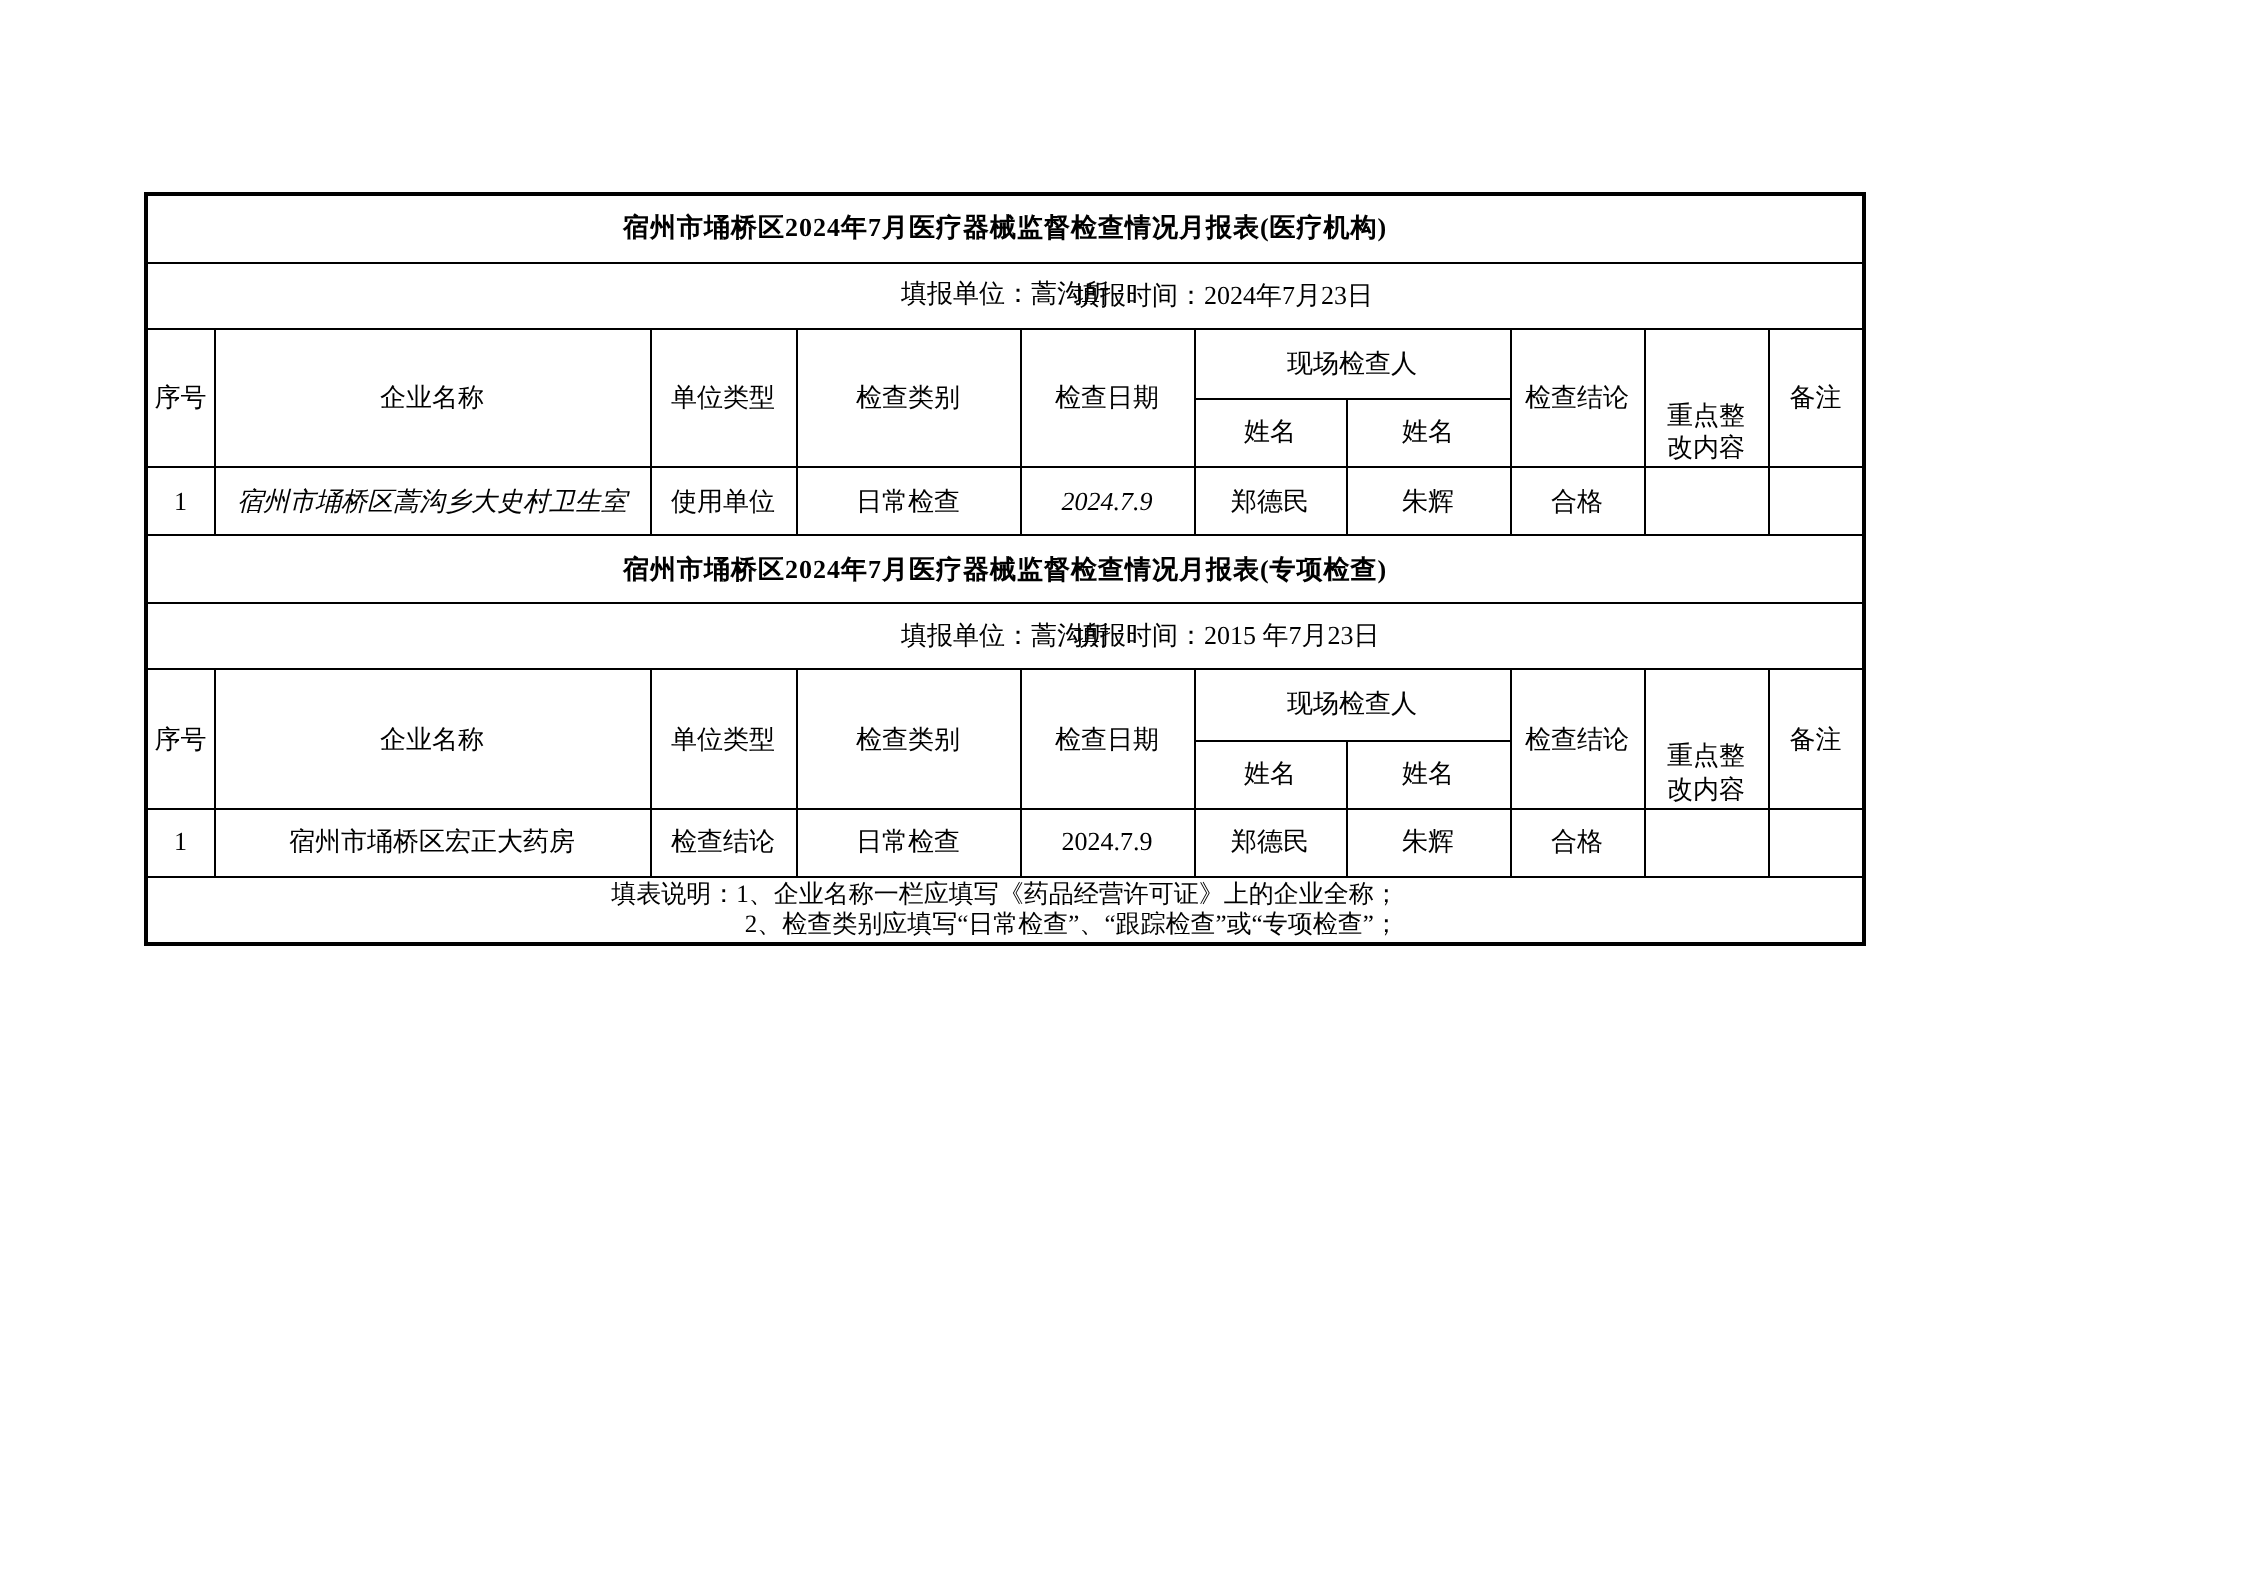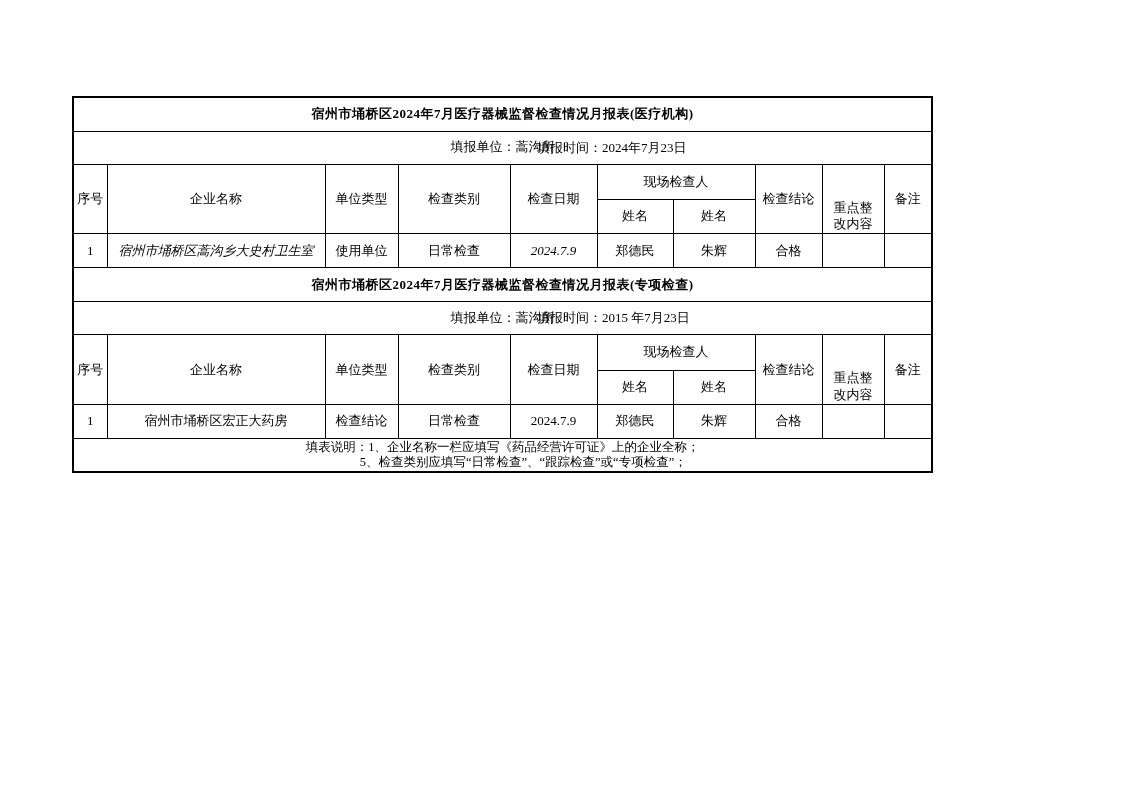--- a/index.html
+++ b/index.html
@@ -67,21 +67,21 @@
     width: 3.2em;
     line-height: 1.3;
     margin-top: 35px;
   }
   td.footer-cell {
     padding: 2px 0;
   }
   .foot-block {
     width: fit-content;
     margin: 0 auto;
-    text-align: left;
+    text-align: right;
     font-size: 12.5px;
     line-height: 15px;
   }
   .foot-line2 { padding-left: 54px; }
 </style>
 </head>
 <body>
 
 <div class="sheet">
   <table class="report">
@@ -170,19 +170,19 @@
       <td>朱辉</td>
       <td>合格</td>
       <td></td>
       <td></td>
     </tr>
 
     <tr class="footer-row">
       <td colspan="10" class="footer-cell">
         <div class="foot-block">
           <div>填表说明：1、企业名称一栏应填写《药品经营许可证》上的企业全称；</div>
-          <div class="foot-line2">5、检查类别应填写“日常检查”、“跟踪检查”或“专项检查”；</div>
+          <div class="foot-line2">2、检查类别应填写“日常检查”、“跟踪检查”或“专项检查”；</div>
         </div>
       </td>
     </tr>
   </tbody>
     </table>
 </div>
 
 </body></html>

